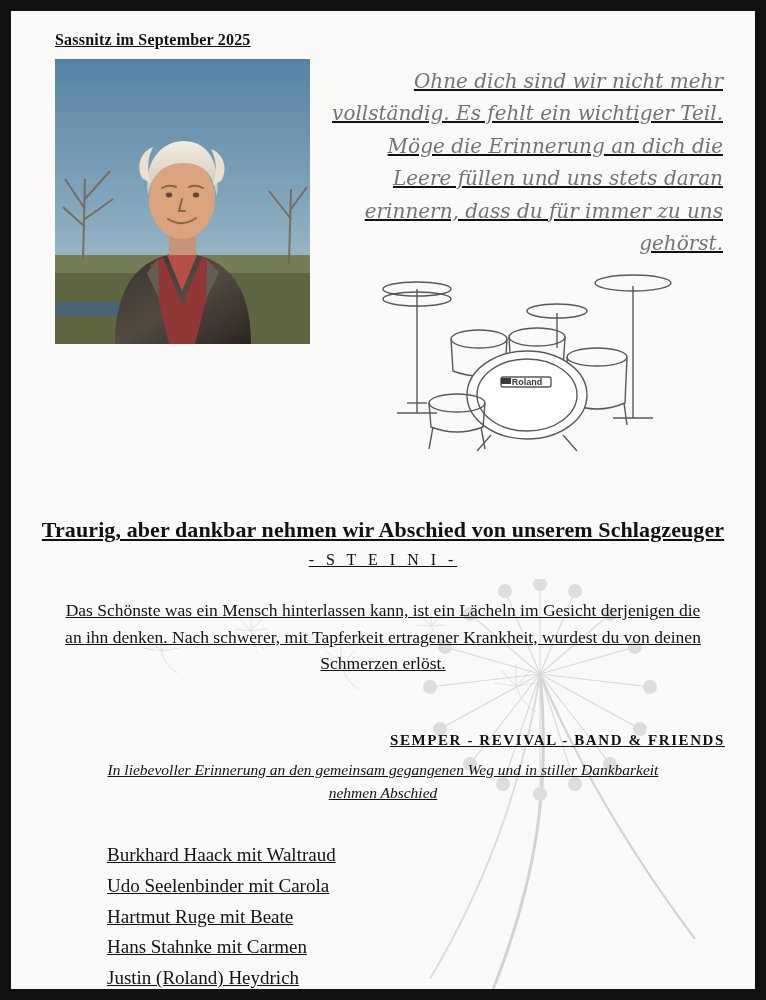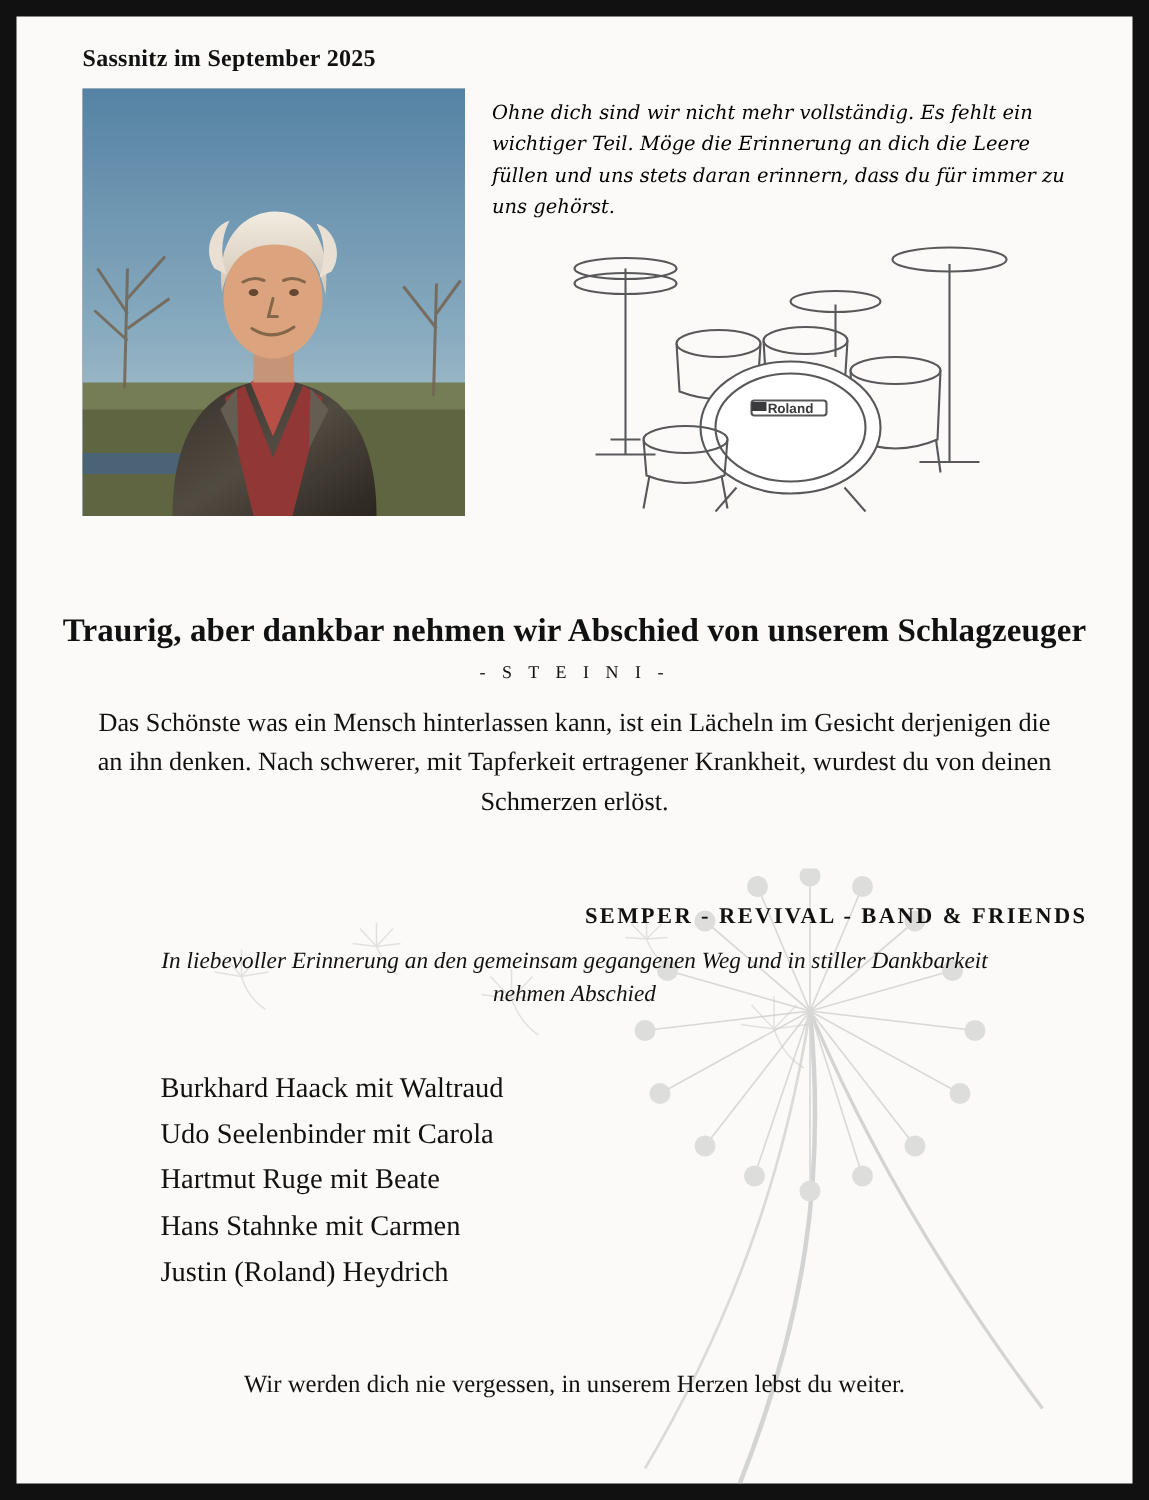--- a/index.html
+++ b/index.html
@@ -31,20 +31,21 @@
     border: 1px solid #111111;
     overflow: hidden;
   }
   .content {
     position: relative;
     width: 100%;
     height: 100%;
     box-sizing: border-box;
     padding: 18px 30px 0 30px;
     z-index: 3;
+    text-decoration: underline;
   }
 
   
   .dandelion {
     position: absolute;
     right: -10px;
     bottom: -20px;
     width: 430px;
     height: 430px;
     z-index: 1;
@@ -90,24 +91,24 @@
     inset: 0;
   }
   .right-col {
     flex: 1 1 auto;
     margin-left: 16px;
     position: relative;
   }
   .verse {
     font-family: "DejaVu Serif", serif;
     font-style: italic;
-    font-size: 13px;
+    font-size: 20px;
     line-height: 1.62;
-    text-align: left;
-    color: #000000;
+    text-align: right;
+    color: #737373;
     padding: 6px 2px 0 2px;
   }
   .drum-wrap {
     margin-top: -6px;
     display: flex;
     justify-content: center;
     align-items: center;
   }
 
   
@@ -121,29 +122,29 @@
   .name {
     text-align: center;
     font-size: 49px;
     font-weight: bold;
     letter-spacing: -0.5px;
     margin-top: 14px;
     line-height: 1.05;
   }
   .nickname {
     text-align: center;
-    font-size: 12px;
+    font-size: 16px;
     letter-spacing: 4px;
     margin-top: 8px;
   }
   .eulogy {
     text-align: center;
     font-size: 17.5px;
     line-height: 1.5;
-    margin-top: 12px;
+    margin-top: 28px;
     padding: 0 18px;
   }
 
   .band {
     text-align: right;
     font-size: 15px;
     font-weight: bold;
     letter-spacing: 1.6px;
     margin-top: 56px;
   }

